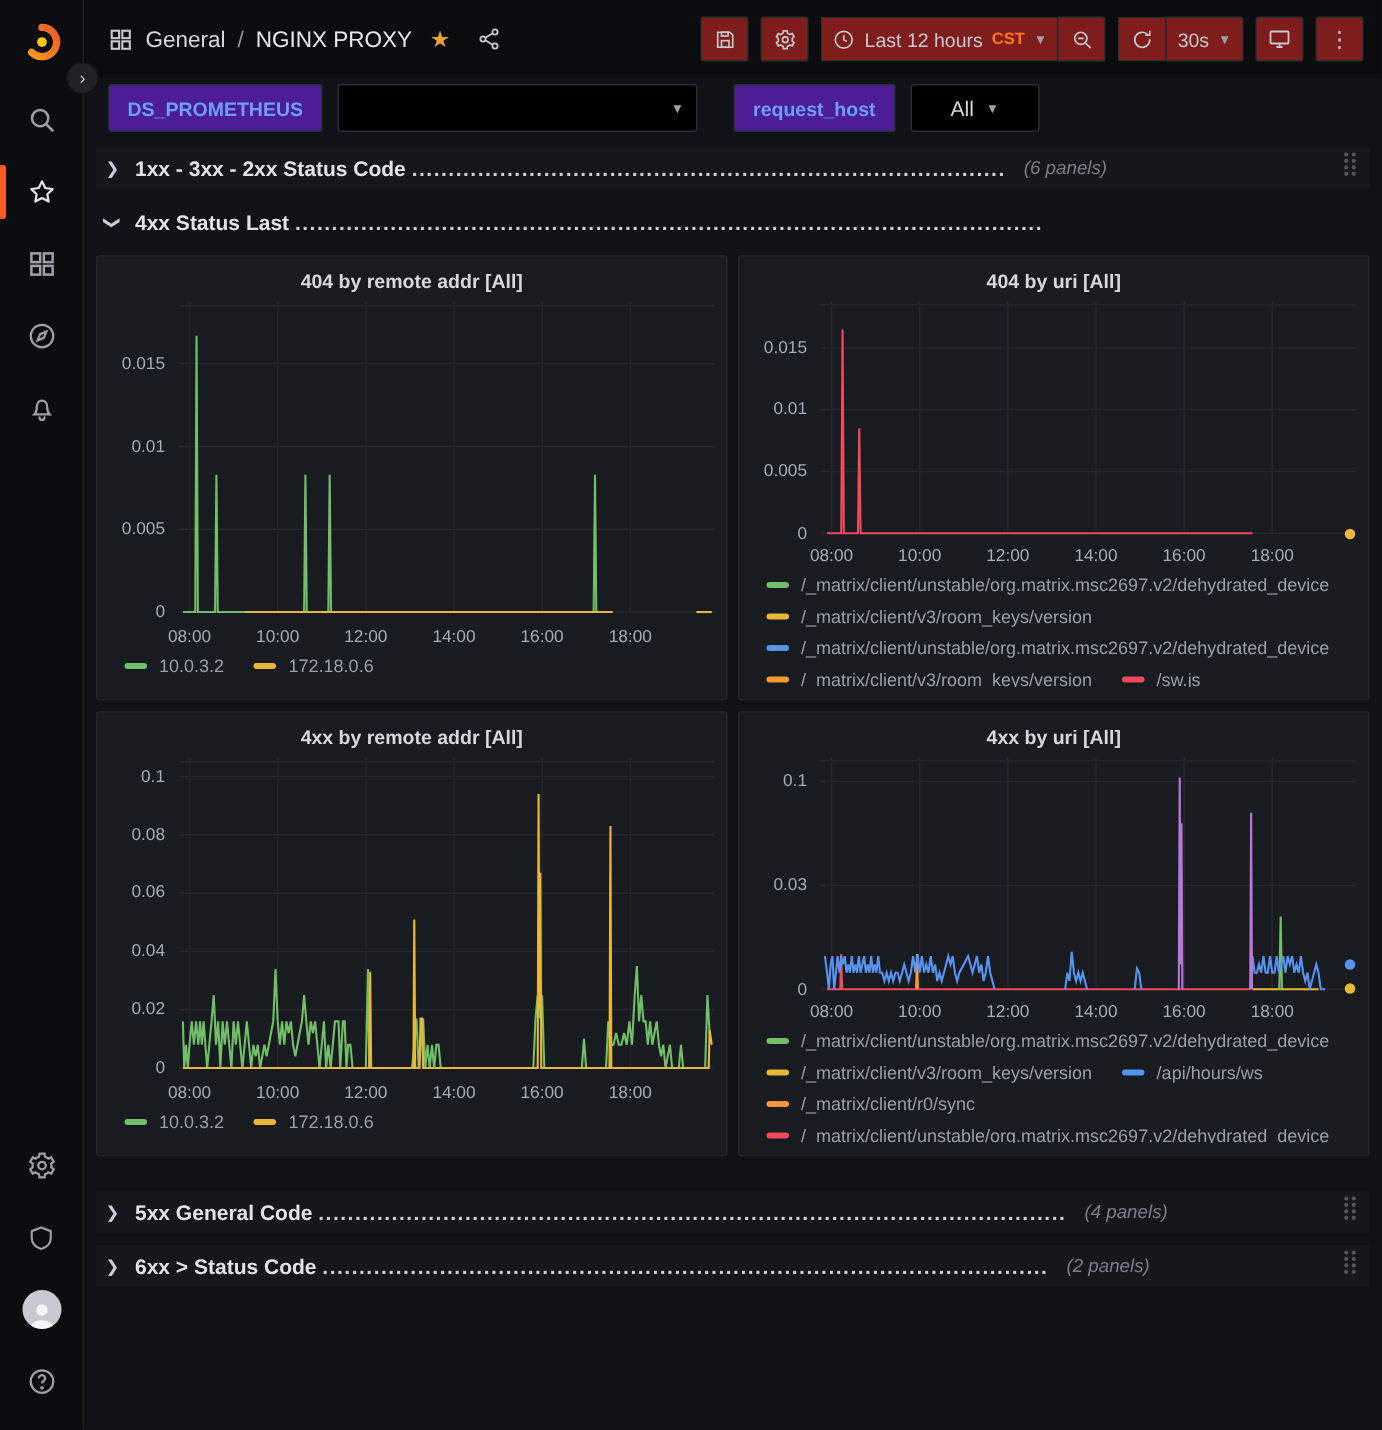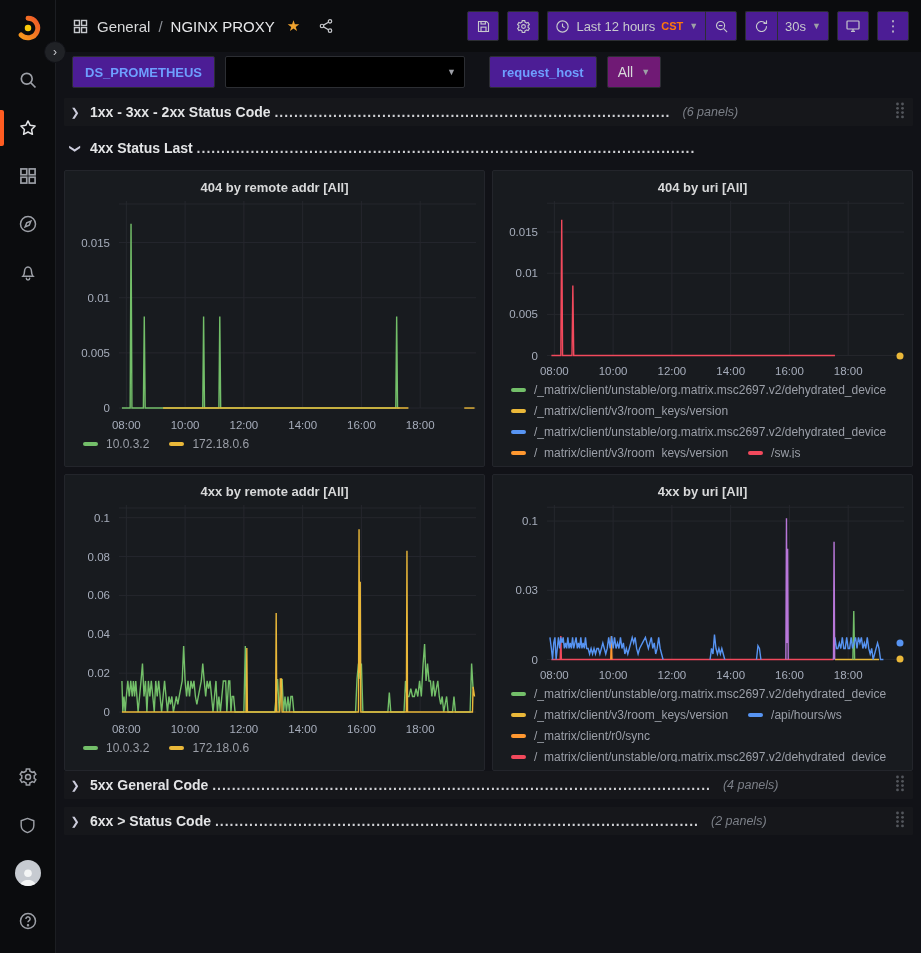--- a/index.html
+++ b/index.html
@@ -26,51 +26,51 @@
   .main { flex:1; display:flex; flex-direction:column; min-width:0; }
 
   
   .topbar { height:52px; background:#0b0c0e; display:flex; align-items:center; padding:0 12px 0 16px; flex-shrink:0; }
   .crumbs { display:flex; align-items:center; gap:8px; font-size:15px; }
   .crumb-section { color:#d8d9da; cursor:pointer; }
   .crumb-sep { color:#8e9299; }
   .crumb-title { color:#e7e8ea; cursor:pointer; }
   .star-filled { color:#f0a32e; font-size:15px; cursor:pointer; margin-left:4px; }
   .topbar-right { margin-left:auto; display:flex; align-items:center; gap:8px; }
-  .tb-btn { height:30px; min-width:32px; padding:0 7px; background:#4c1d95; border:1px solid #2c2e33;
+  .tb-btn { height:30px; min-width:32px; padding:0 7px; background:#7f1d1d; border:1px solid #2c2e33;
     border-radius:2px; display:flex; align-items:center; justify-content:center; gap:6px;
     color:#c7c9cd; font-size:13px; cursor:pointer; }
   .tb-group { display:flex; }
   .tb-group .tb-btn { border-radius:0; }
   .tb-group .tb-btn:first-child { border-radius:2px 0 0 2px; border-right:none; }
   .tb-group .tb-btn:last-child { border-radius:0 2px 2px 0; }
   .tz { color:#ff780a; font-size:11px; font-weight:bold; }
   .chev { color:#9da0a7; font-size:9px; }
   .icon { display:inline-flex; align-items:center; justify-content:center; }
 
   
   .varbar { height:40px; display:flex; align-items:center; gap:10px; padding:0 0 0 16px; flex-shrink:0; }
   .var-label { background:#4c1d95; border:1px solid #2c2e33; height:32px; display:flex; align-items:center;
     padding:0 12px; color:#6e9fff; font-weight:bold; font-size:13px; border-radius:2px; }
   .var-select { background:#000; border:1px solid #2c2e33; height:32px; width:240px; display:flex;
     align-items:center; justify-content:flex-end; padding:0 8px; border-radius:2px; cursor:pointer; }
-  .var-value { background:#701a75; border:1px solid #2c2e33; height:32px; display:flex; align-items:center;
-    gap:8px; padding:0 10px; color:#d8d9da; font-size:14px; border-radius:2px; cursor:pointer; }
+  .var-value { background:#000000; border:1px solid #2c2e33; height:32px; display:flex; align-items:center;
+    gap:8px; padding:0 26px; color:#d8d9da; font-size:14px; border-radius:2px; cursor:pointer; }
 
   
   .dash { flex:1; padding:6px 8px 0 8px; overflow:hidden; }
   .rowhead { height:28px; display:flex; align-items:center; gap:8px; padding:0 8px 0 4px;
     background:#16171b; margin-bottom:8px; cursor:pointer; border-radius:1px; }
   .rowhead .caret { color:#ccccdc; font-size:11px; width:14px; text-align:center; }
   .rowhead .rtitle { font-size:14px; font-weight:bold; color:#e3e4e6; white-space:nowrap; overflow:hidden; }
   .rowhead .rcount { font-size:12.5px; font-style:italic; color:#7b7f87; white-space:nowrap; margin-left:4px; }
   .rowhead .spacer { flex:1; }
   .drag-dots { color:#4c4e55; flex-shrink:0; cursor:grab; }
 
-  .panel-grid { display:grid; grid-template-columns:1fr 1fr; gap:7px; margin-bottom:0; }
+  .panel-grid { display:grid; grid-template-columns:1fr 1fr; gap:7px; margin-bottom:23px; }
   .panel { background:#181b1f; border:1px solid #23252b; border-radius:2px; height:297px;
     display:flex; flex-direction:column; padding:4px 8px 8px 8px; }
   .ptitle { text-align:center; font-size:13px; font-weight:bold; color:#d8d9da; padding:5px 0 6px 0; cursor:pointer; }
   .pbody { flex:1; display:flex; flex-direction:column; min-height:0; }
   .prow { flex:1; display:flex; min-height:0; }
   .ylabels { width:46px; position:relative; flex-shrink:0; }
   .ytick { position:absolute; right:9px; transform:translateY(50%); font-size:11.5px; color:#a6adbb; }
   .plot { flex:1; position:relative; }
   .plot svg { position:absolute; inset:0; width:100%; height:100%; }
   .enddot { position:absolute; width:7px; height:7px; border-radius:50%; transform:translate(-50%,-50%); }

